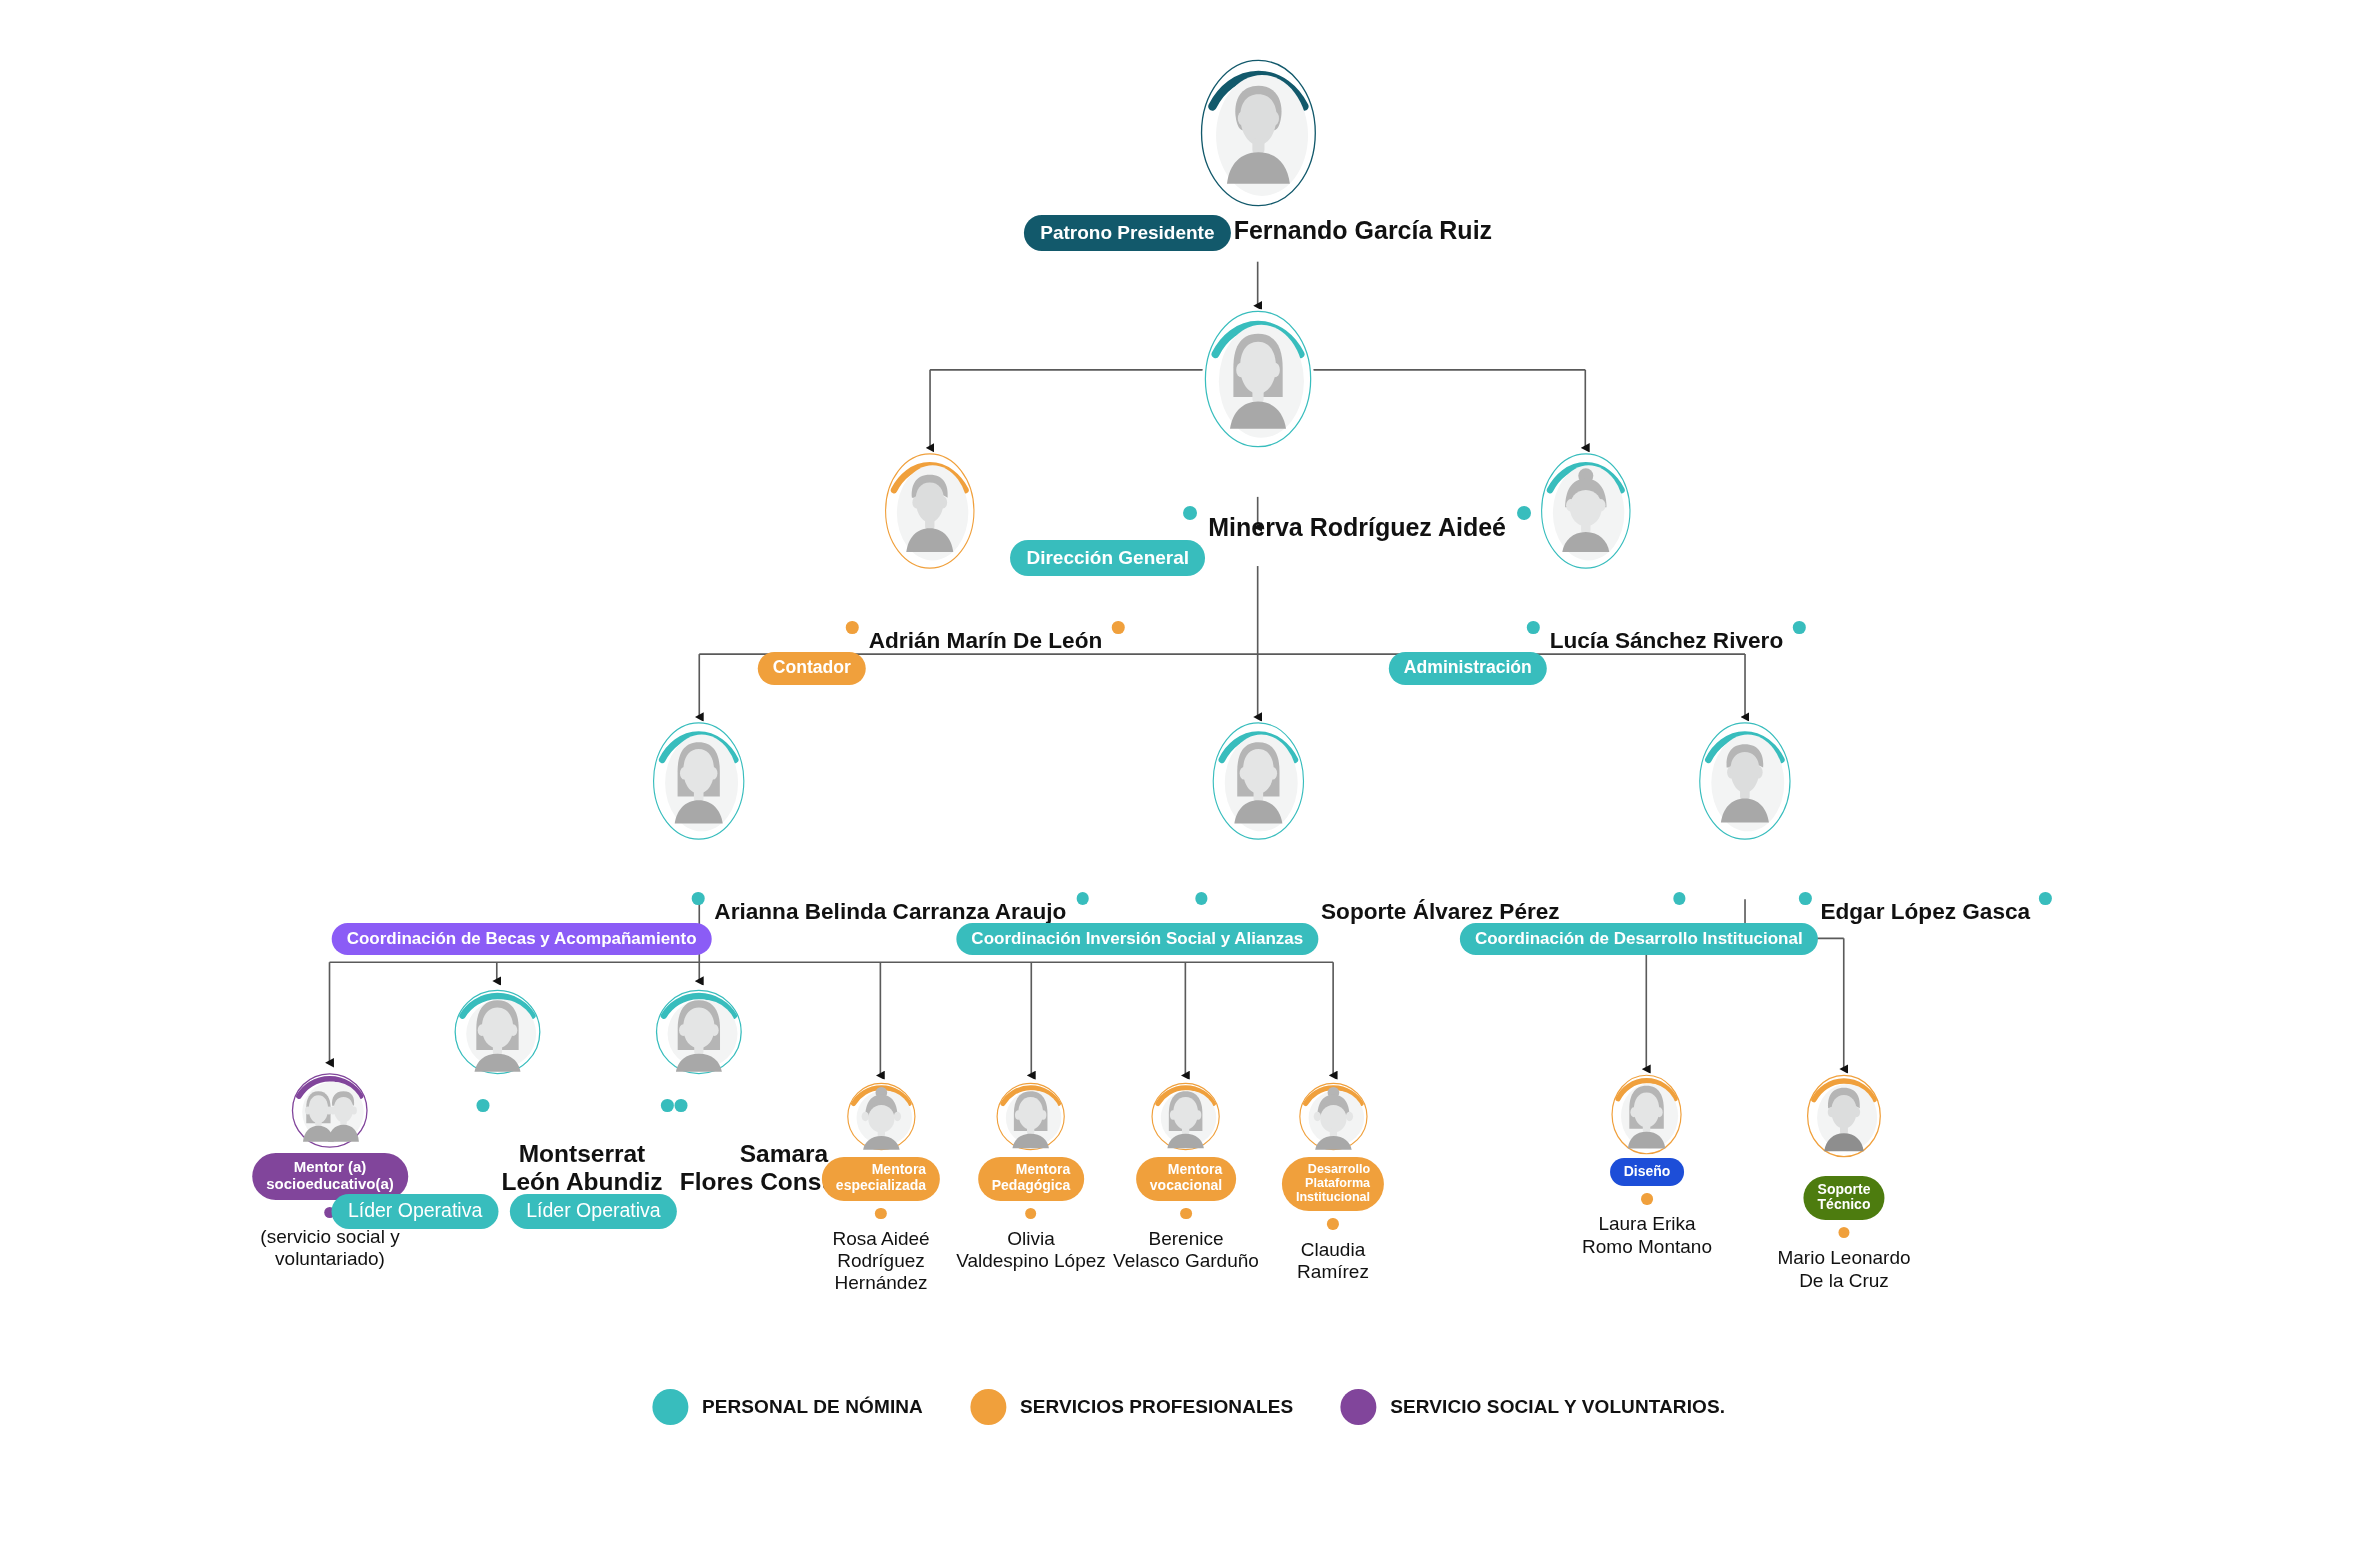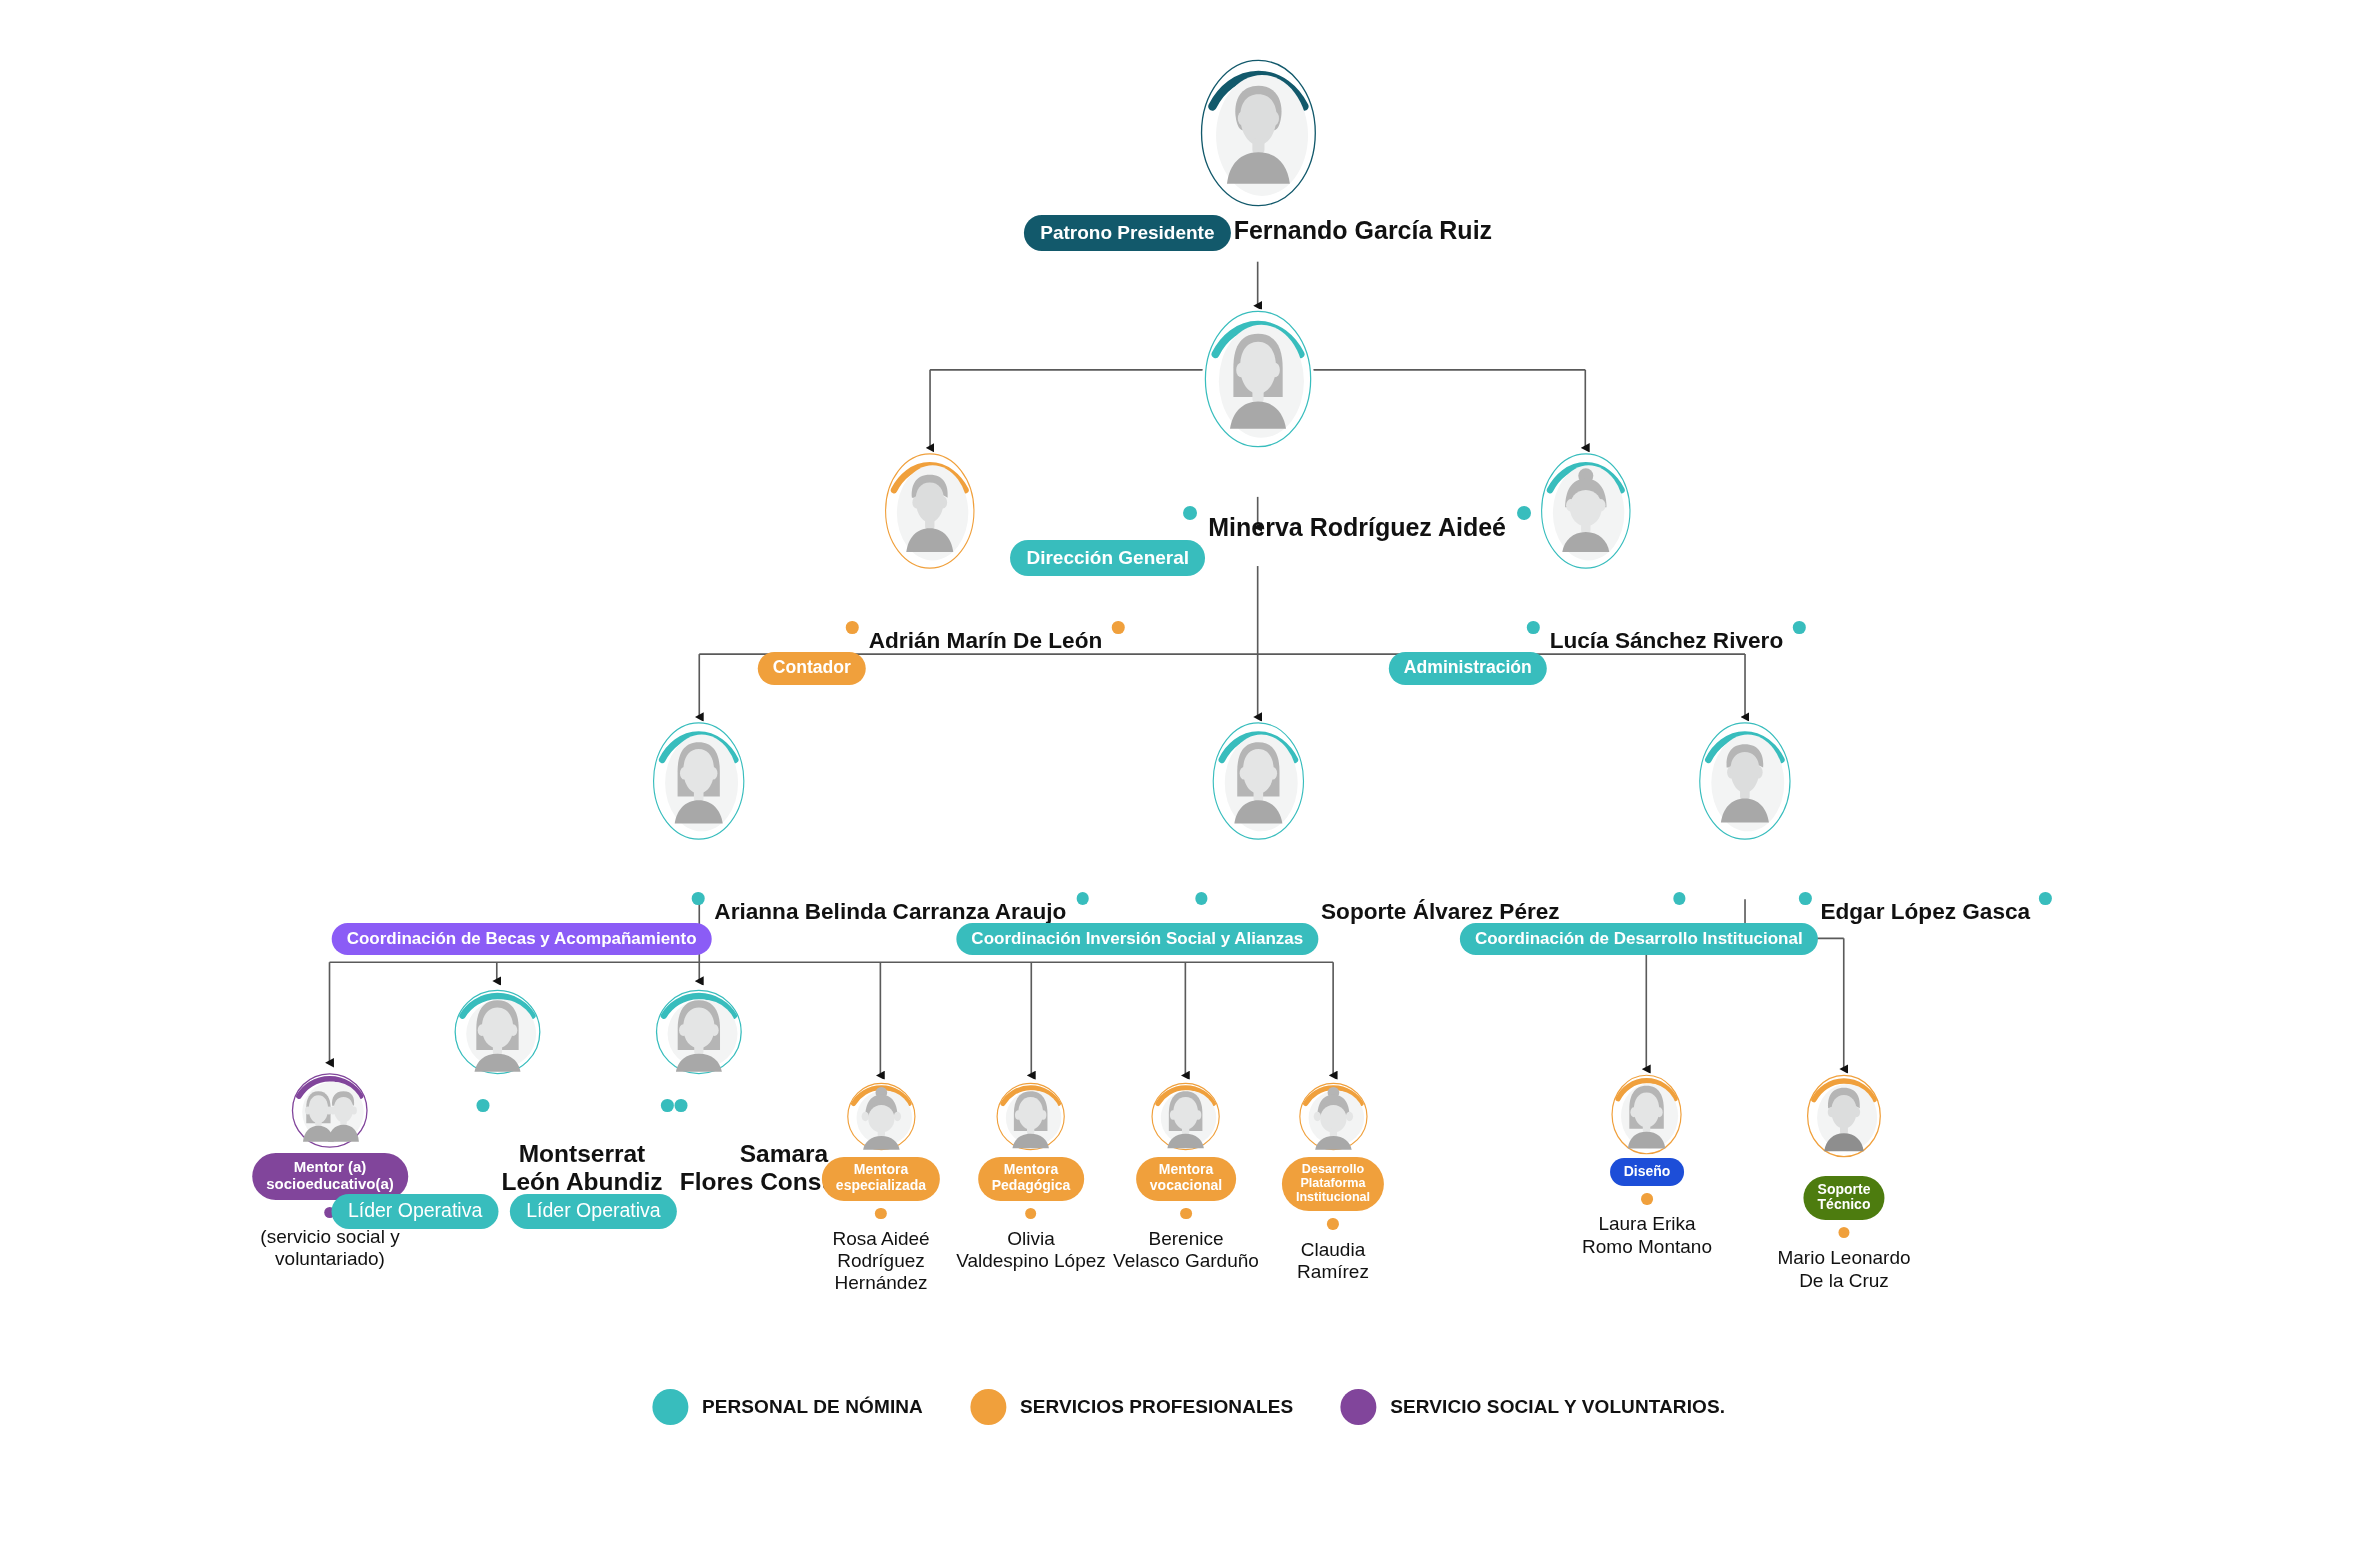--- a/index.html
+++ b/index.html
@@ -45,21 +45,21 @@
 
   .t-coord .chip{font-size:17px;padding:6.3px 15px 7.5px;}
   .t-coord .pname{font-size:22.6px;margin-top:7px;}
 
   .t-lead .chip{font-size:19.5px;padding:5.7px 16.4px 7px;font-weight:normal;}
   .t-lead .pname{font-size:24.5px;margin-top:6.3px;}
 
   .t-mentor .chip{font-size:15px;padding:5.7px 14px 7px;}
   .t-mentor .subtle{font-size:19px;margin-top:7.5px;}
 
-  .t-small .chip{font-size:14px;padding:5.7px 14px 7px;}
+  .t-small .chip{font-size:14px;padding:5.7px 14px 7px;text-align:right;}
   .t-small .subtle{font-size:19px;margin-top:8.8px;}
 
   
   #legend{position:absolute;left:50%;transform:translateX(-50%);
           display:flex;align-items:center;gap:47px;white-space:nowrap;}
   .lg-item{display:flex;align-items:center;gap:14px;}
   .lg-dot{width:36px;height:36px;border-radius:50%;flex:none;}
   .lg-label{font-size:19px;font-weight:bold;color:#111111;letter-spacing:0.1px;}
 </style>
 </head>

